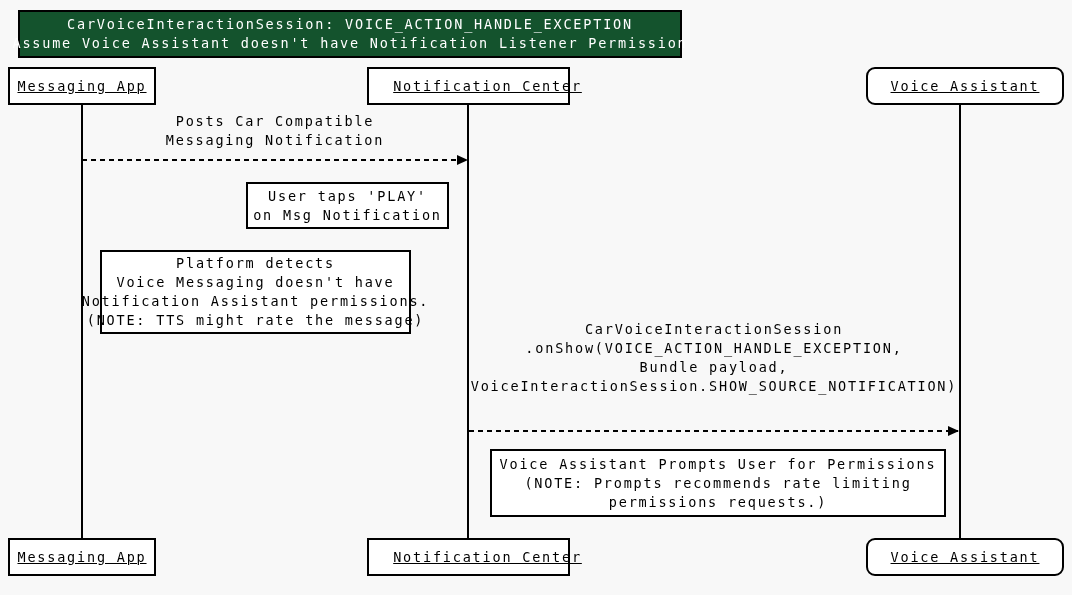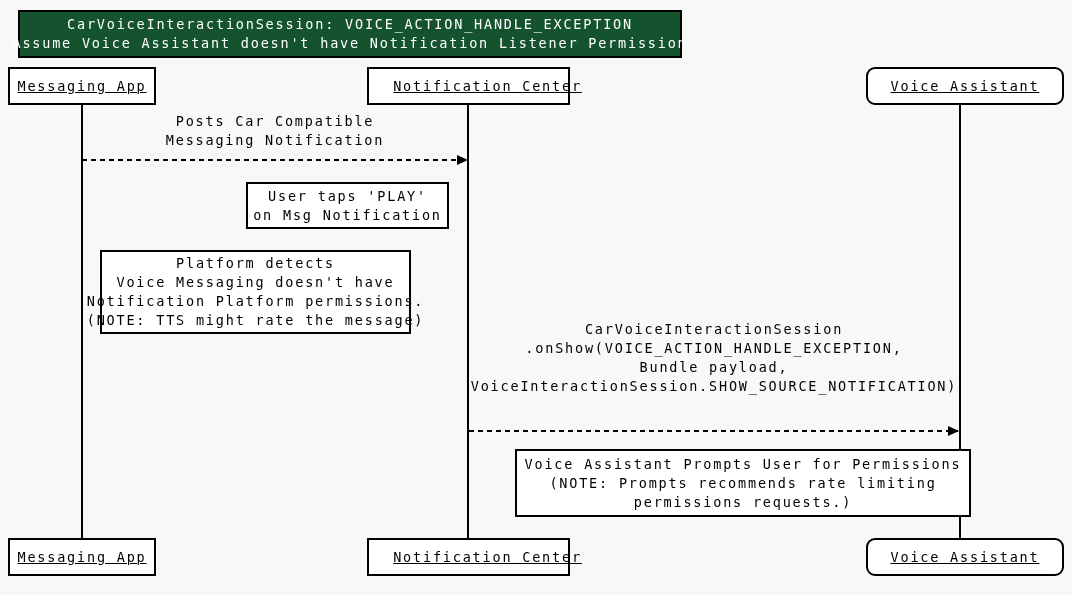--- a/index.html
+++ b/index.html
@@ -96,21 +96,21 @@
     border: 2px solid #000;
     box-sizing: border-box;
     display: flex;
     flex-direction: column;
     justify-content: center;
     align-items: center;
     text-align: center;
   }
   .note1 { left: 246px; top: 182px; width: 203px; height: 47px; }
   .note2 { left: 100px; top: 250px; width: 311px; height: 84px; }
-  .note3 { left: 490px; top: 449px; width: 456px; height: 68px; margin-left: 25px; }
+  .note3 { left: 490px; top: 449px; width: 456px; height: 68px; }
 </style>
 </head>
 <body>
 
 <div class="canvas">
 
   <div class="title-box">
     <div class="line-txt">CarVoiceInteractionSession: VOICE_ACTION_HANDLE_EXCEPTION</div>
     <div class="line-txt">Assume Voice Assistant doesn't have Notification Listener Permission</div>
   </div>
@@ -138,21 +138,21 @@
   </div>
 
   <div class="note-box note1">
     <div class="line-txt">User taps 'PLAY'</div>
     <div class="line-txt">on Msg Notification</div>
   </div>
 
   <div class="note-box note2">
     <div class="line-txt">Platform detects</div>
     <div class="line-txt">Voice Messaging doesn't have</div>
-    <div class="line-txt">Notification Platform permissions.</div>
+    <div class="line-txt">Notification Assistant permissions.</div>
     <div class="line-txt">(NOTE: TTS might rate the message)</div>
   </div>
 
   <div class="msg-label msg2-label">
     <div class="line-txt">CarVoiceInteractionSession</div>
     <div class="line-txt">.onShow(VOICE_ACTION_HANDLE_EXCEPTION,</div>
     <div class="line-txt">Bundle payload,</div>
     <div class="line-txt">VoiceInteractionSession.SHOW_SOURCE_NOTIFICATION)</div>
   </div>
   <div class="arrow msg2-arrow">

